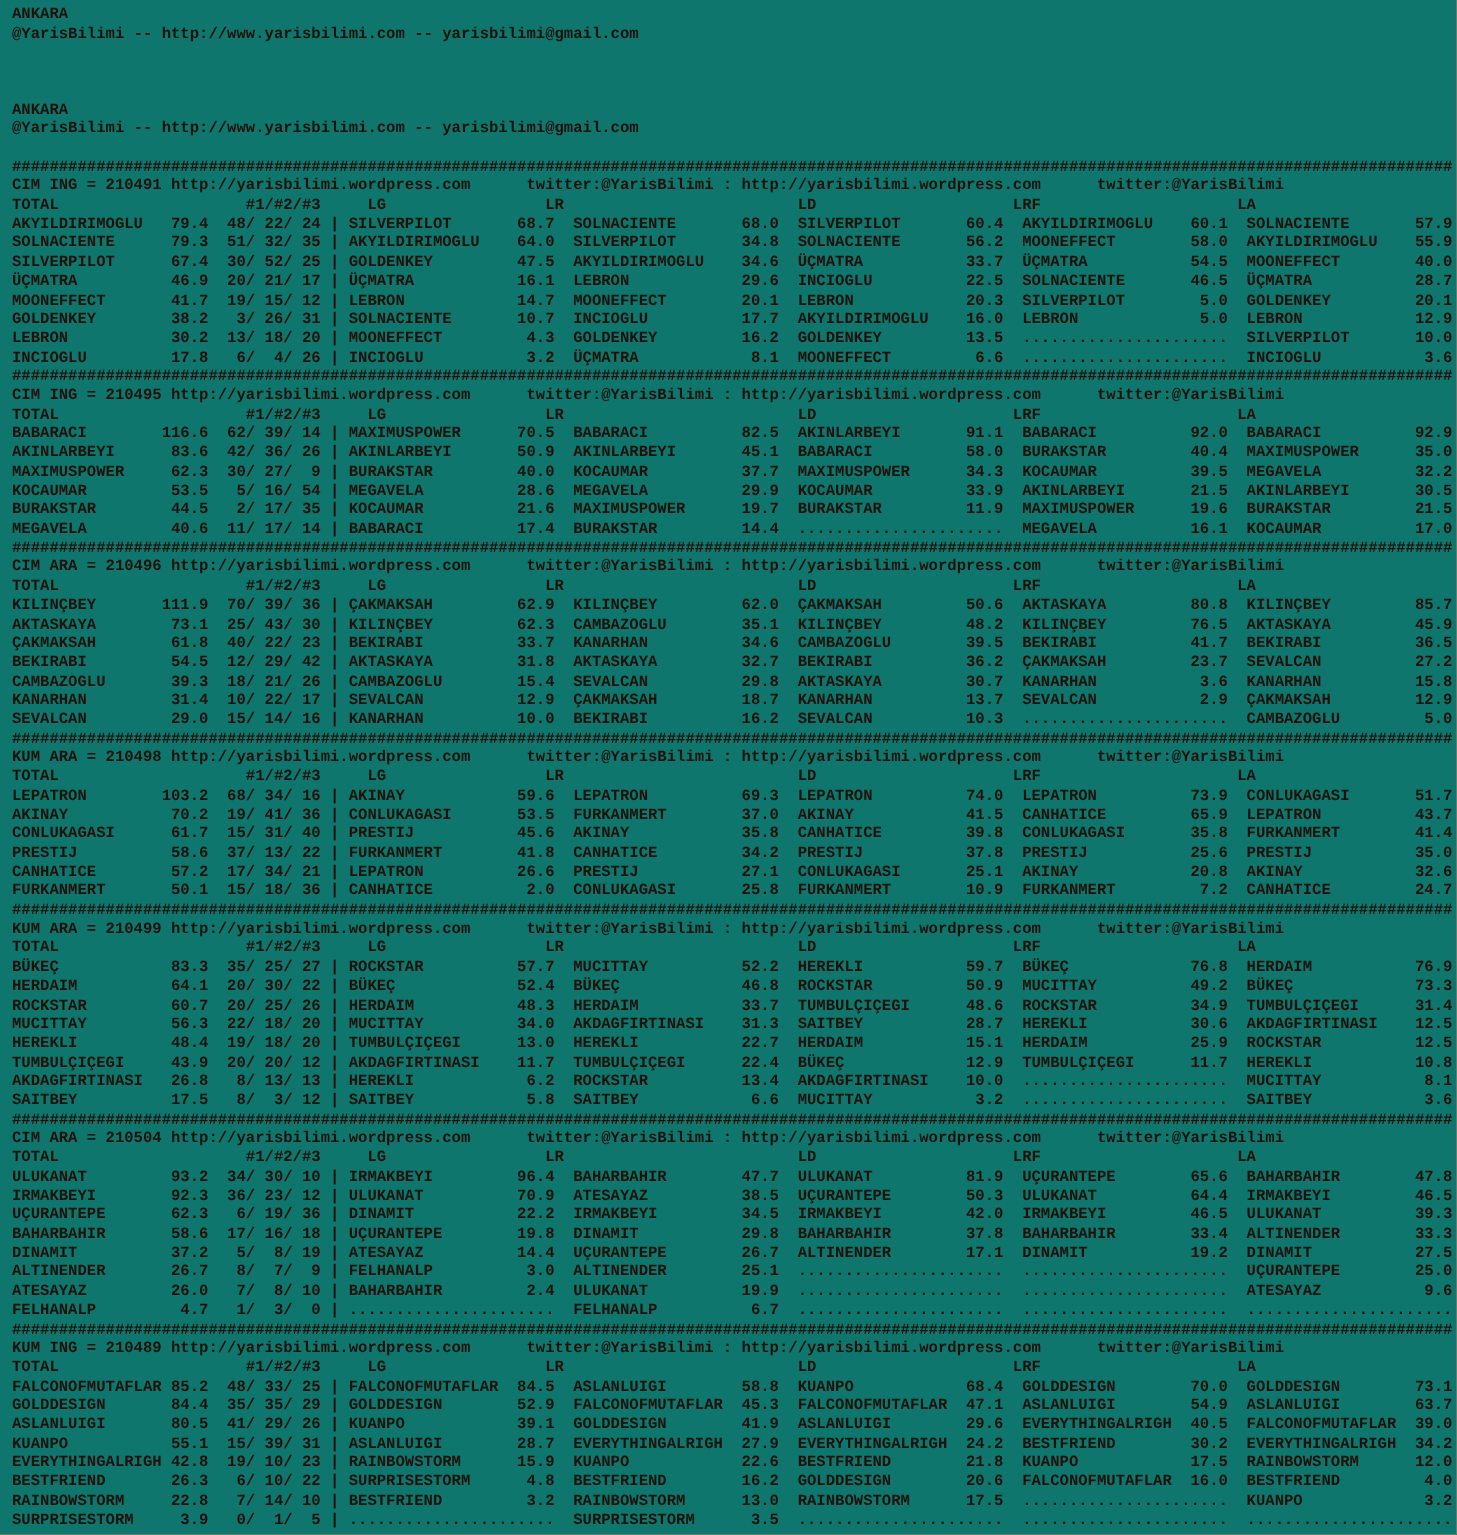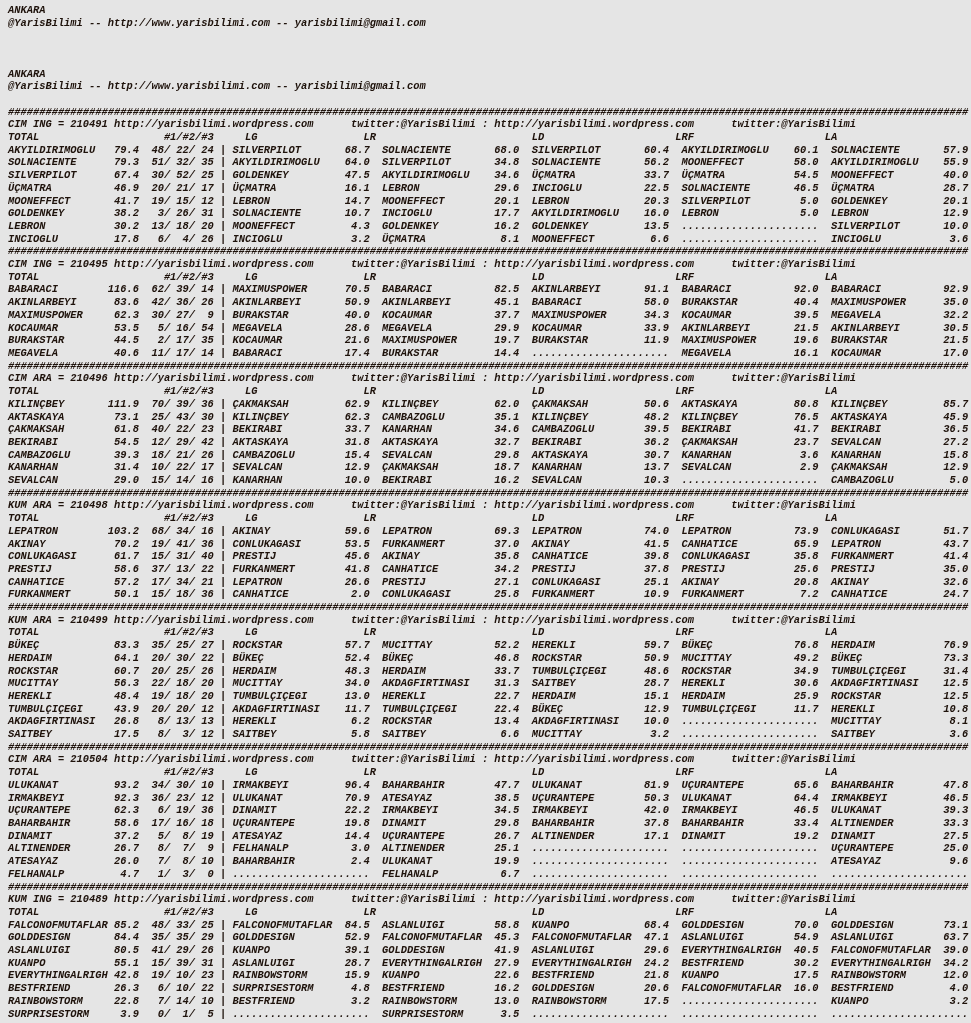--- a/index.html
+++ b/index.html
@@ -1,20 +1,19 @@
 <!DOCTYPE html>
 <html><head>
 <meta charset="utf-8">
 <style>
   html,body{margin:0;padding:0;}
   body{background:#e8916e;}
   .screen{
-    width:971px;height:1023px;overflow:hidden;background:#e5e5e5;
+    width:971px;height:1023px;overflow:hidden;background:#0f766e;
     position:relative;
-    font-style:italic;
   }
   .term{
     margin:0;padding:4px 0 0 8px;
     font-family:"Liberation Mono","DejaVu Sans Mono",monospace;
     font-size:10.4px;line-height:12.7px;font-weight:700;
     color:#1e120b;white-space:pre;letter-spacing:0;
   }
 </style>
 </head>
 <body style="background: rgb(232, 145, 110);">

